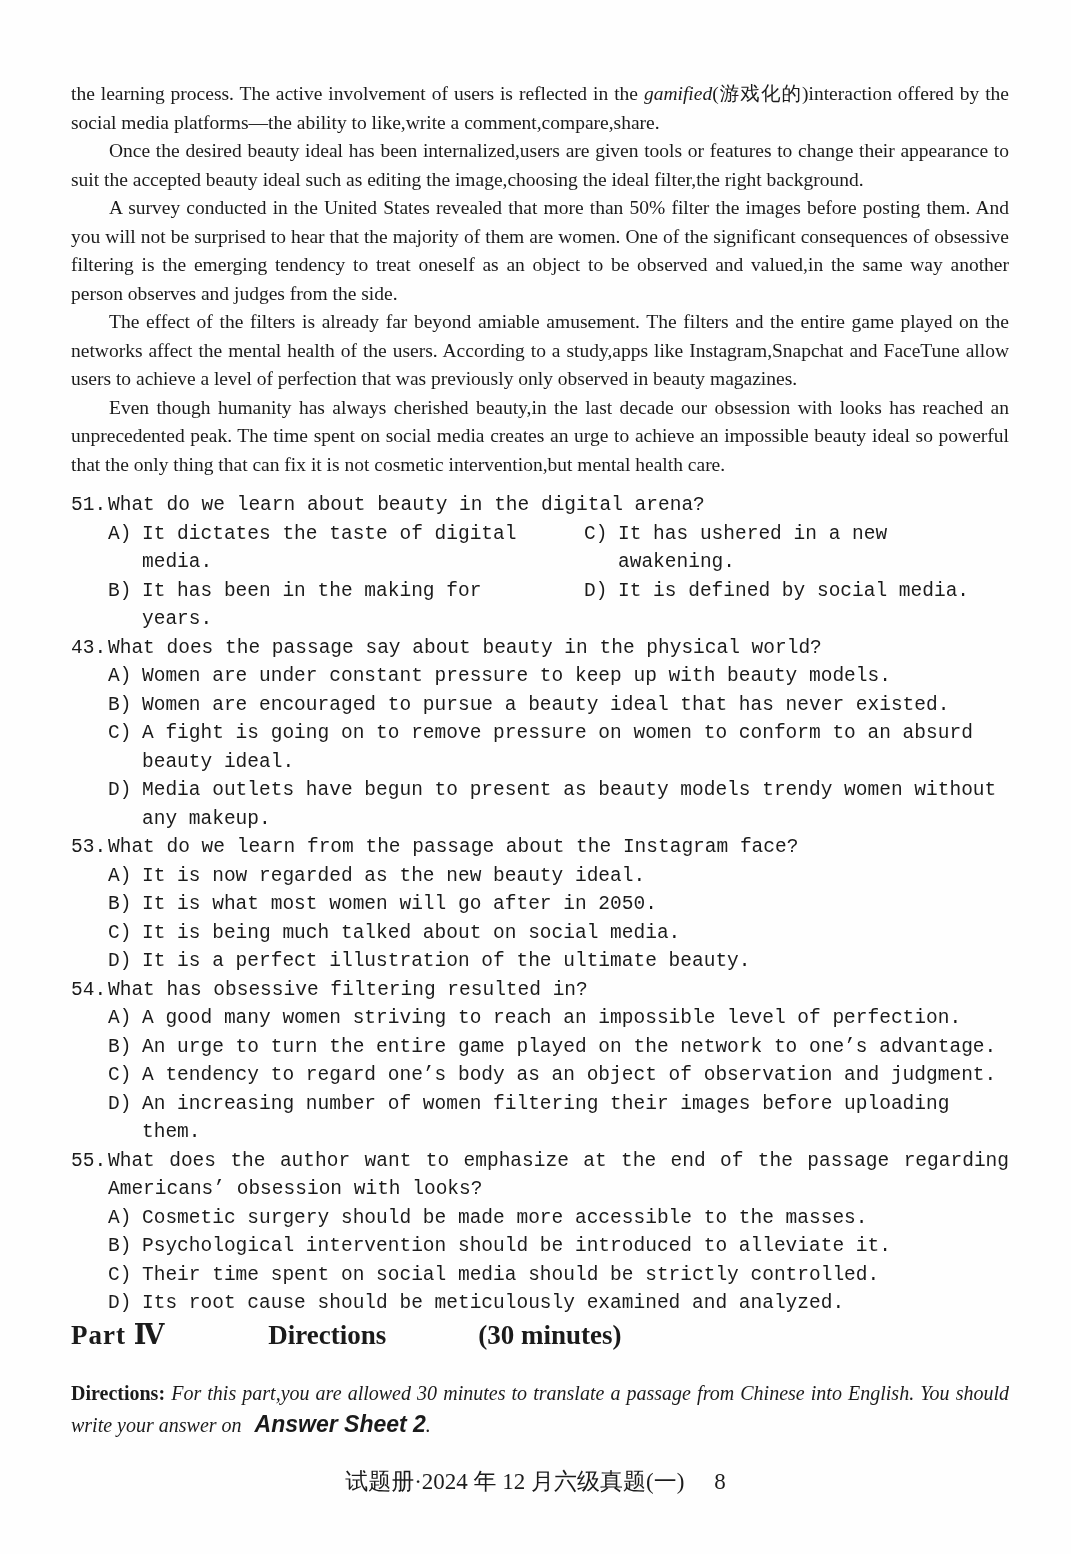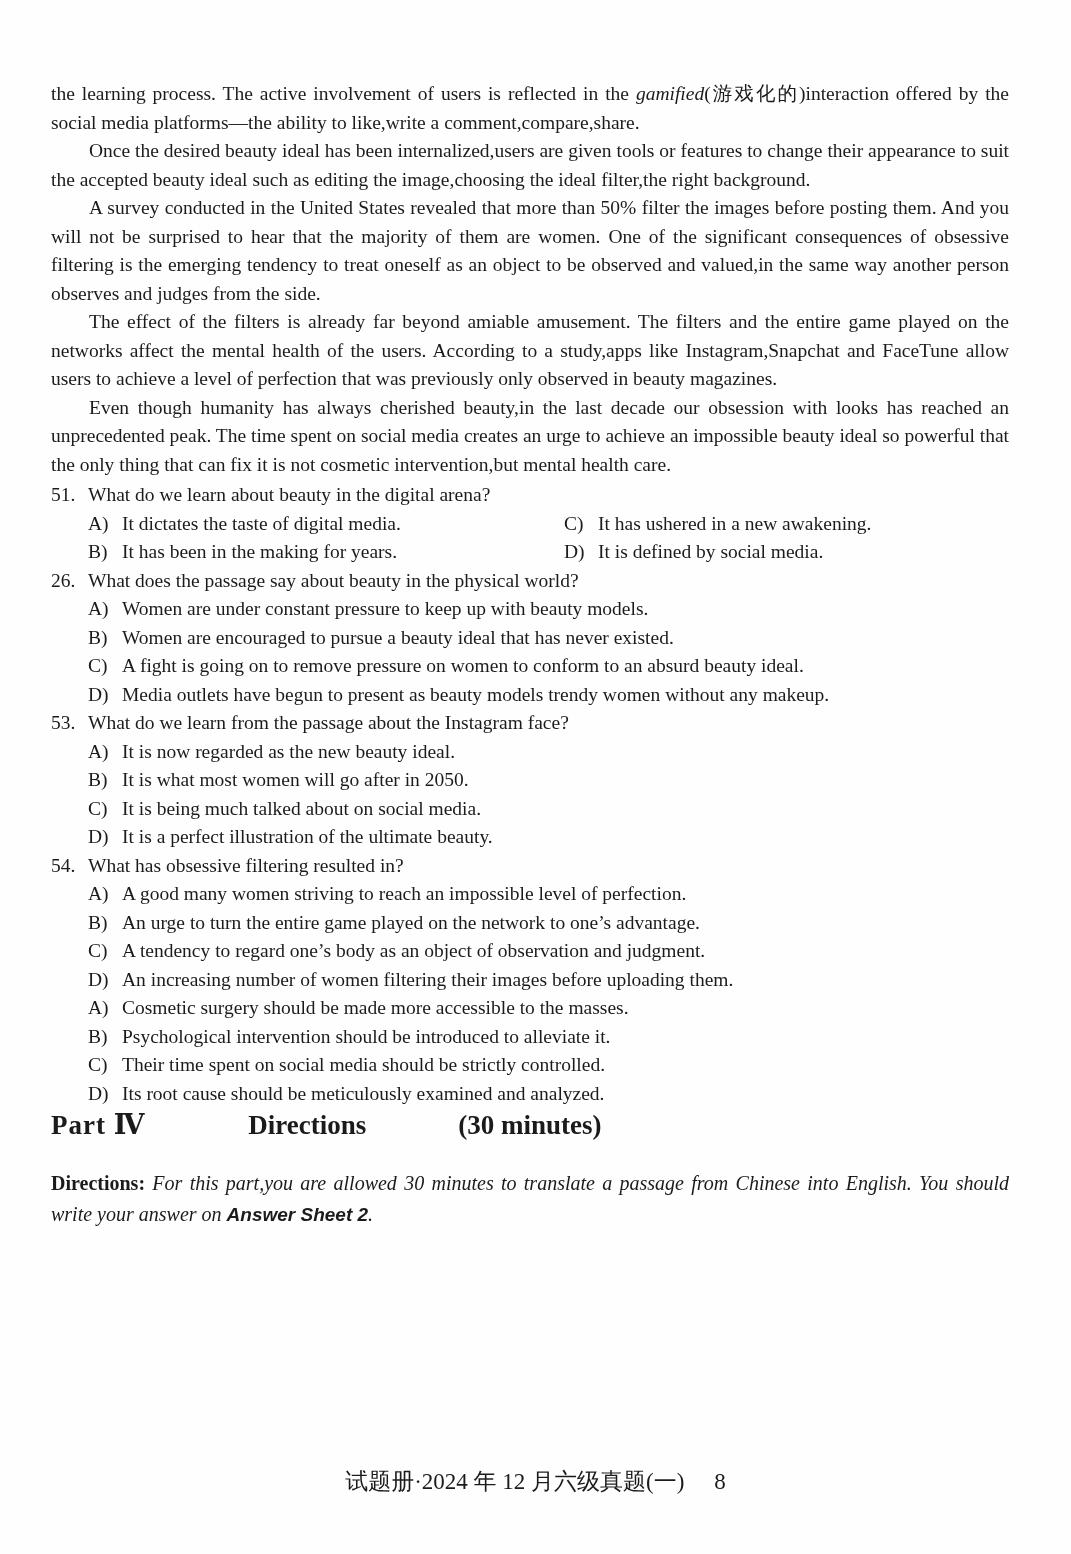--- a/index.html
+++ b/index.html
@@ -2,35 +2,35 @@
 <html><head>
 <meta charset="utf-8">
 <style>
   html,body{margin:0;padding:0;background:#e8e8e8;}
   .sheet{
     position:relative;
     width:1071px;height:1554px;
     margin:0 auto;
     background:#fefefe;
     box-sizing:border-box;
-    padding:80px 62px 0 51px;
+    padding:80px 62px 0 71px;
     font-family:"Liberation Serif","DejaVu Serif",serif;
     color:#1b1b1b;
     font-size:19.5px;
     line-height:28.5px;
   }
   
   .passage p{
     margin:0;
     text-align:justify;
   }
   .passage p.indent{text-indent:38px;}
   .passage .it{font-style:italic;}
   
-  .questions{margin:2px 0 0 0;}
+  .questions{margin:12px 0 0 0;font-family:Liberation Mono, monospace;}
   .question{margin:0;}
   .q-line{display:flex;align-items:flex-start;}
   .q-num{width:37px;flex-shrink:0;}
   .q-text{flex:1;text-align:justify;}
   .options{padding-left:37px;}
   .option{display:flex;align-items:flex-start;}
   .opt-label{width:34px;flex-shrink:0;}
   .opt-text{flex:1;}
   .options.two-col{
     display:grid;
@@ -57,21 +57,22 @@
     text-align:justify;
   }
   .directions .dir-label{
     font-style:normal;
     font-weight:bold;
   }
   .directions .answer-sheet{
     font-family:"Liberation Sans","DejaVu Sans",sans-serif;
     font-weight:bold;
     font-style:italic;
-    font-size:19px;
+    font-size:23px;
+    margin-left:8px;
   }
   
   .cn-passage{
     margin:3px 0 0 0;
     font-size:20px;
     line-height:30.5px;
     text-align:justify;
     text-indent:38px;
   }
   .cn-passage .u{
@@ -121,21 +122,21 @@
             <span class="opt-text">It has been in the making for years.</span>
           </div>
           <div class="option">
             <span class="opt-label">D)</span>
             <span class="opt-text">It is defined by social media.</span>
           </div>
         </div>
       </div>
       <div class="question">
         <div class="q-line">
-          <span class="q-num">26.</span>
+          <span class="q-num">43.</span>
           <span class="q-text">What does the passage say about beauty in the physical world?</span>
         </div>
         <div class="options">
           <div class="option">
             <span class="opt-label">A)</span>
             <span class="opt-text">Women are under constant pressure to keep up with beauty models.</span>
           </div>
           <div class="option">
             <span class="opt-label">B)</span>
             <span class="opt-text">Women are encouraged to pursue a beauty ideal that has never existed.</span>
@@ -192,20 +193,24 @@
             <span class="opt-label">C)</span>
             <span class="opt-text">A tendency to regard one’s body as an object of observation and judgment.</span>
           </div>
           <div class="option">
             <span class="opt-label">D)</span>
             <span class="opt-text">An increasing number of women filtering their images before uploading them.</span>
           </div>
         </div>
       </div>
       <div class="question">
+        <div class="q-line">
+          <span class="q-num">55.</span>
+          <span class="q-text">What does the author want to emphasize at the end of the passage regarding Americans’ obsession with looks?</span>
+        </div>
         <div class="options">
           <div class="option">
             <span class="opt-label">A)</span>
             <span class="opt-text">Cosmetic surgery should be made more accessible to the masses.</span>
           </div>
           <div class="option">
             <span class="opt-label">B)</span>
             <span class="opt-text">Psychological intervention should be introduced to alleviate it.</span>
           </div>
           <div class="option">

